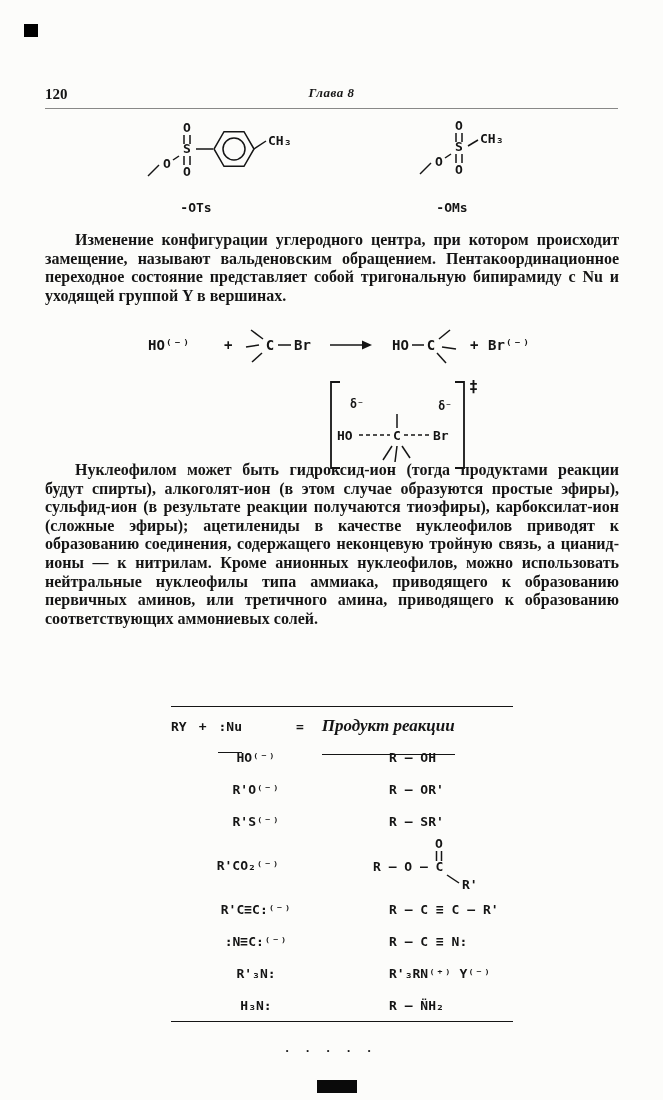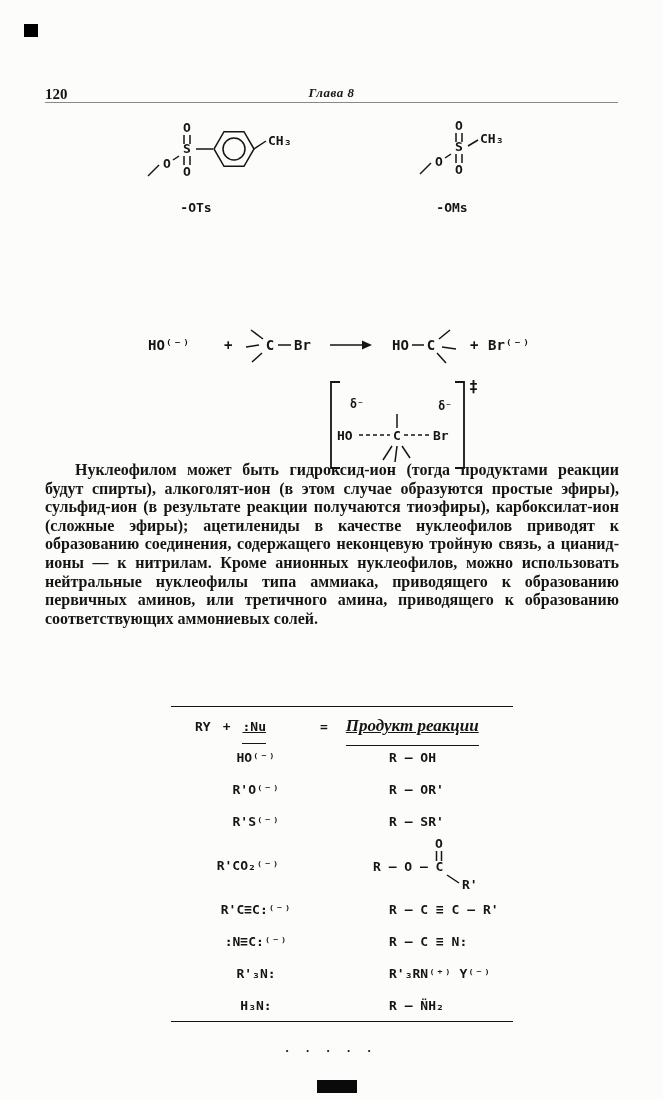--- a/index.html
+++ b/index.html
@@ -3,21 +3,21 @@
 <meta charset="utf-8">
 <style>
   * { margin:0; padding:0; box-sizing:border-box; }
   html,body { background:#8a8a8a; }
   body { display:flex; justify-content:center; font-family:"Liberation Serif", serif; }
   .page { position:relative; width:663px; height:1100px; background:#fcfcfa; color:#151515; overflow:hidden; }
 
   .blot-tl { position:absolute; left:24px; top:24px; width:14px; height:13px; background:#000; }
   .blot-b  { position:absolute; left:317px; top:1080px; width:40px; height:13px; background:#0a0a0a; }
 
-  .hdr { position:absolute; top:85px; left:45px; width:573px; border-bottom:1px solid rgba(40,40,40,.55); padding-bottom:1px; }
+  .hdr { position:absolute; top:85px; left:45px; width:573px; border-bottom:1px solid rgba(40,40,40,.55); padding-bottom:7px; }
   .pagenum { position:absolute; left:0; top:1px; font-size:15px; font-weight:600; }
   .chapter { text-align:center; font-style:italic; font-weight:700; font-size:13px; letter-spacing:.5px; }
 
   .para { position:absolute; left:45px; width:574px; text-align:justify; text-indent:30px;
           font-size:16px; line-height:18.6px; font-weight:600; }
   .p1 { top:231px; }
   .p2 { top:461px; }
 
   svg.layer { position:absolute; left:0; }
   svg text { font-family:"DejaVu Sans Mono", monospace; font-weight:700; font-size:13px; fill:#151515; }
@@ -29,26 +29,26 @@
   svg .lg { font-size:15px; }
   .structures { top:112px; }
   .scheme { top:326px; }
   .scheme text { font-size:14px; }
   .transition { top:374px; }
 
   .rxn-table { position:absolute; top:706px; left:171px; width:342px;
                border-top:1.5px solid #151515; border-bottom:1.5px solid #151515; }
   .thead { display:flex; align-items:baseline; height:34px; padding-top:9px; }
   .formula { font-family:"DejaVu Sans Mono", monospace; font-weight:700; font-size:13px; }
-  .h-ry { margin-left:24px; }
+  .h-ry { margin-left:0; }
   .h-plus { margin-left:12px; }
   .h-nu { margin-left:12px; }
   .h-eq { margin-left:54px; }
   .ptitle { font-style:italic; font-weight:700; font-size:17px; margin-left:18px; }
-  .u { border-bottom:1.2px solid #151515; padding-bottom:9px;text-decoration:underline; }
+  .u { border-bottom:1.2px solid #151515; padding-bottom:18px; }
 
   .trow { display:flex; align-items:center; height:32px; }
   .trow.tall { height:56px; }
   .cell-nu { width:170px; text-align:center; }
   .cell-prod { margin-left:48px; }
   .co-svg { display:block; }
 
   .dots { position:absolute; top:1040px; left:0; width:100%; text-align:center;
           font-size:13px; letter-spacing:7px; font-weight:700; }
 </style>
@@ -93,20 +93,21 @@
       <line x1="462" y1="21" x2="462" y2="30"></line>
       <text x="459" y="62" text-anchor="middle">O</text>
       <line x1="456" y1="42" x2="456" y2="51"></line>
       <line x1="462" y1="42" x2="462" y2="51"></line>
       <line x1="468" y1="34" x2="478" y2="28"></line>
       <text x="480" y="31">CH₃</text>
       <text x="452" y="100" text-anchor="middle">-OMs</text>
     </g>
   </svg>
 
+  <p class="para p1">Изменение конфигурации углеродного центра, при котором происходит замещение, называют вальденовским обращением. Пентакоординационное переходное состояние представляет собой тригональную бипирамиду с Nu и уходящей группой Y в вершинах.</p>
 
   <svg class="layer scheme" width="663" height="52">
     <text x="148" y="24">HO⁽⁻⁾</text>
     <text x="224" y="24">+</text>
     <line x1="251" y1="4" x2="263" y2="13"></line>
     <line x1="246" y1="21" x2="259" y2="19"></line>
     <line x1="252" y1="36" x2="262" y2="27"></line>
     <text x="270" y="24" text-anchor="middle">C</text>
     <line x1="278" y1="19" x2="291" y2="19"></line>
     <text x="294" y="24">Br</text>

